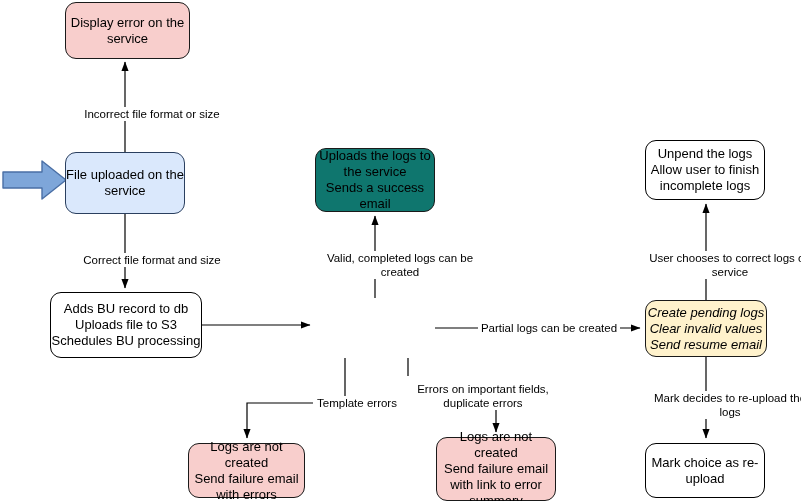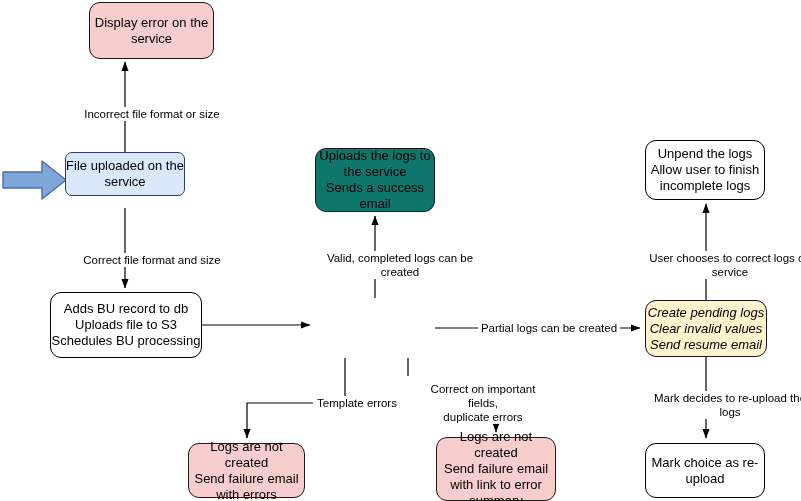--- a/index.html
+++ b/index.html
@@ -91,26 +91,26 @@
 
     <path d="M706,300 L706,204" stroke="#000000" stroke-width="1.2" fill="none" marker-end="url(#arrowhead)"></path>
 
     <path d="M706,357 L706,438" stroke="#000000" stroke-width="1.2" fill="none" marker-end="url(#arrowhead)"></path>
   </svg>
 
   <svg class="big-arrow" style="left:2px; top:160px;" width="66" height="40" viewBox="0 0 66 40" xmlns="http://www.w3.org/2000/svg">
     <path d="M1,12 L40,12 L40,1 L64,20 L40,39 L40,28 L1,28 Z" fill="#7ea6d9" stroke="#4a6fa5" stroke-width="1.4" stroke-linejoin="round"></path>
   </svg>
 
-  <div class="node pink" style="left:65px; top:2px; width:125px; height:57px;margin-left:24px;">
+  <div class="node pink" style="left:65px; top:2px; width:125px; height:57px;">
     <span>Display error on the
 service</span>
   </div>
 
-  <div class="node blue" style="left:65px; top:152px; width:120px; height:44px;border-radius:7px;">
+  <div class="node blue" style="left:65px; top:152px; width:120px; height:62px;">
     <span>File uploaded on the
 service</span>
   </div>
 
   <div class="node white" style="left:50px; top:292px; width:152px; height:66px;">
     <span>Adds BU record to db
 Uploads file to S3
 Schedules BU processing</span>
   </div>
 
@@ -155,20 +155,20 @@
   <div class="edge-label" style="left:57px; top:107px; width:140px;">Incorrect file format or size</div>
 
   <div class="edge-label" style="left:57px; top:253px; width:140px;">Correct file format and size</div>
 
   <div class="edge-label" style="left:284px; top:251px; width:182px;">Valid, completed logs can be created</div>
 
   <div class="edge-label" style="left:455px; top:321px; width:138px;">Partial logs can be created</div>
 
   <div class="edge-label" style="left:290px; top:396px; width:84px;">Template errors</div>
 
-  <div class="edge-label" style="left:392px; top:382px; width:132px;">Correct on important fields,
+  <div class="edge-label" style="left:392px; top:382px; width:132px;">Errors on important fields,
 duplicate errors</div>
 
   <div class="edge-label" style="left:609px; top:251px; width:192px;">User chooses to correct logs on service</div>
 
   <div class="edge-label" style="left:619px; top:391px; width:172px;">Mark decides to re-upload the logs</div>
 
 </div>
 
 </body></html>

